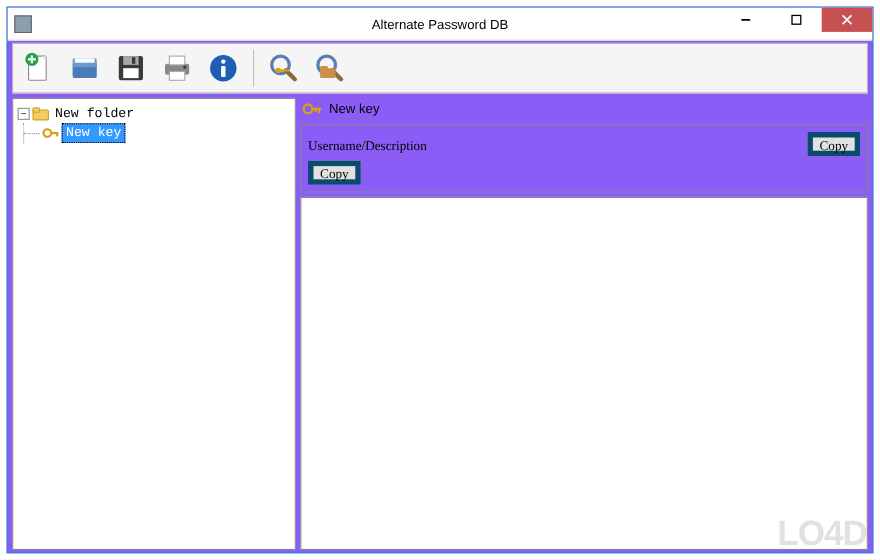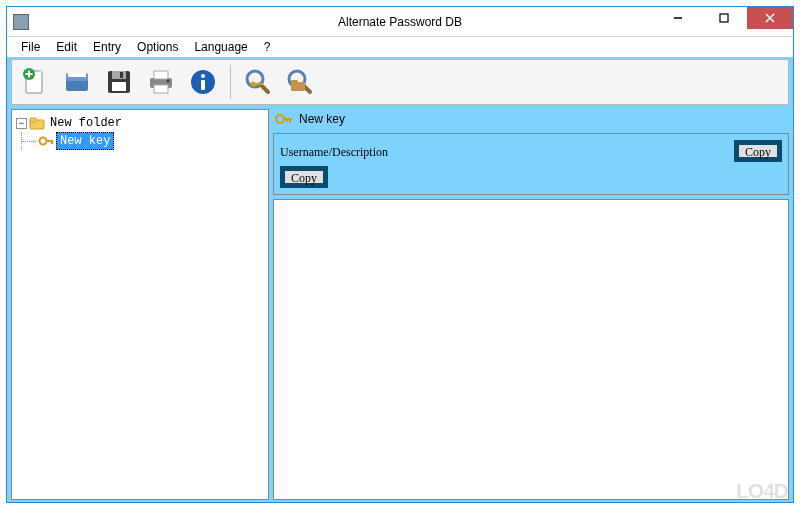--- a/index.html
+++ b/index.html
@@ -10,21 +10,21 @@
       width: 800px;
       height: 509px;
       overflow: hidden;
       position: relative;
     }
     .window {
       position: absolute;
       left: 6px; top: 6px;
       width: 788px; height: 497px;
       border: 1px solid #2a8dd4;
-      background: #7dd3fc;
+      background: #8b5cf6;
       display: flex;
       flex-direction: column;
     }
     .titlebar {
       height: 30px;
       background: #fff;
       display: flex;
       align-items: center;
       border-bottom: 1px solid #d8d8d8;
       position: relative;
@@ -209,21 +209,21 @@
       align-items: center;
       justify-content: flex-end;
       padding: 0 14px;
       font-size: 12px;
       color: #444;
     }
     .watermark {
       position: absolute;
       right: 12px;
       bottom: 6px;
-      font-size: 21px;
+      font-size: 32px;
       font-weight: 700;
       color: rgba(120,120,120,0.22);
       letter-spacing: -1px;
       pointer-events: none;
       font-family: Arial, sans-serif;
     }
   </style>
 </head>
 <body>
 
@@ -245,28 +245,20 @@
       </div>
       <div class="win-btn win-close">
         <svg width="10" height="10">
             <line x1="1" y1="1" x2="9" y2="9" stroke="#fff" stroke-width="1.5"></line>
             <line x1="9" y1="1" x2="1" y2="9" stroke="#fff" stroke-width="1.5"></line>
           </svg>
       </div>
     </div>
   </div>
 
-  <div class="menubar">
-    <div class="menu-item">File</div>
-    <div class="menu-item">Edit</div>
-    <div class="menu-item">Entry</div>
-    <div class="menu-item">Options</div>
-    <div class="menu-item">Language</div>
-    <div class="menu-item">?</div>
-  </div>
 
   <div class="toolbar">
     <div class="tool-btn">
       <svg width="30" height="30">
         <rect x="6" y="4" width="16" height="22" fill="#fff" stroke="#888" rx="1"></rect>
         <polygon points="18,4 22,4 22,8" fill="#ddd"></polygon>
         <circle cx="9" cy="7" r="6" fill="#2ea043"></circle>
         <line x1="9" y1="3.5" x2="9" y2="10.5" stroke="#fff" stroke-width="2"></line>
         <line x1="5.5" y1="7" x2="12.5" y2="7" stroke="#fff" stroke-width="2"></line>
       </svg>

